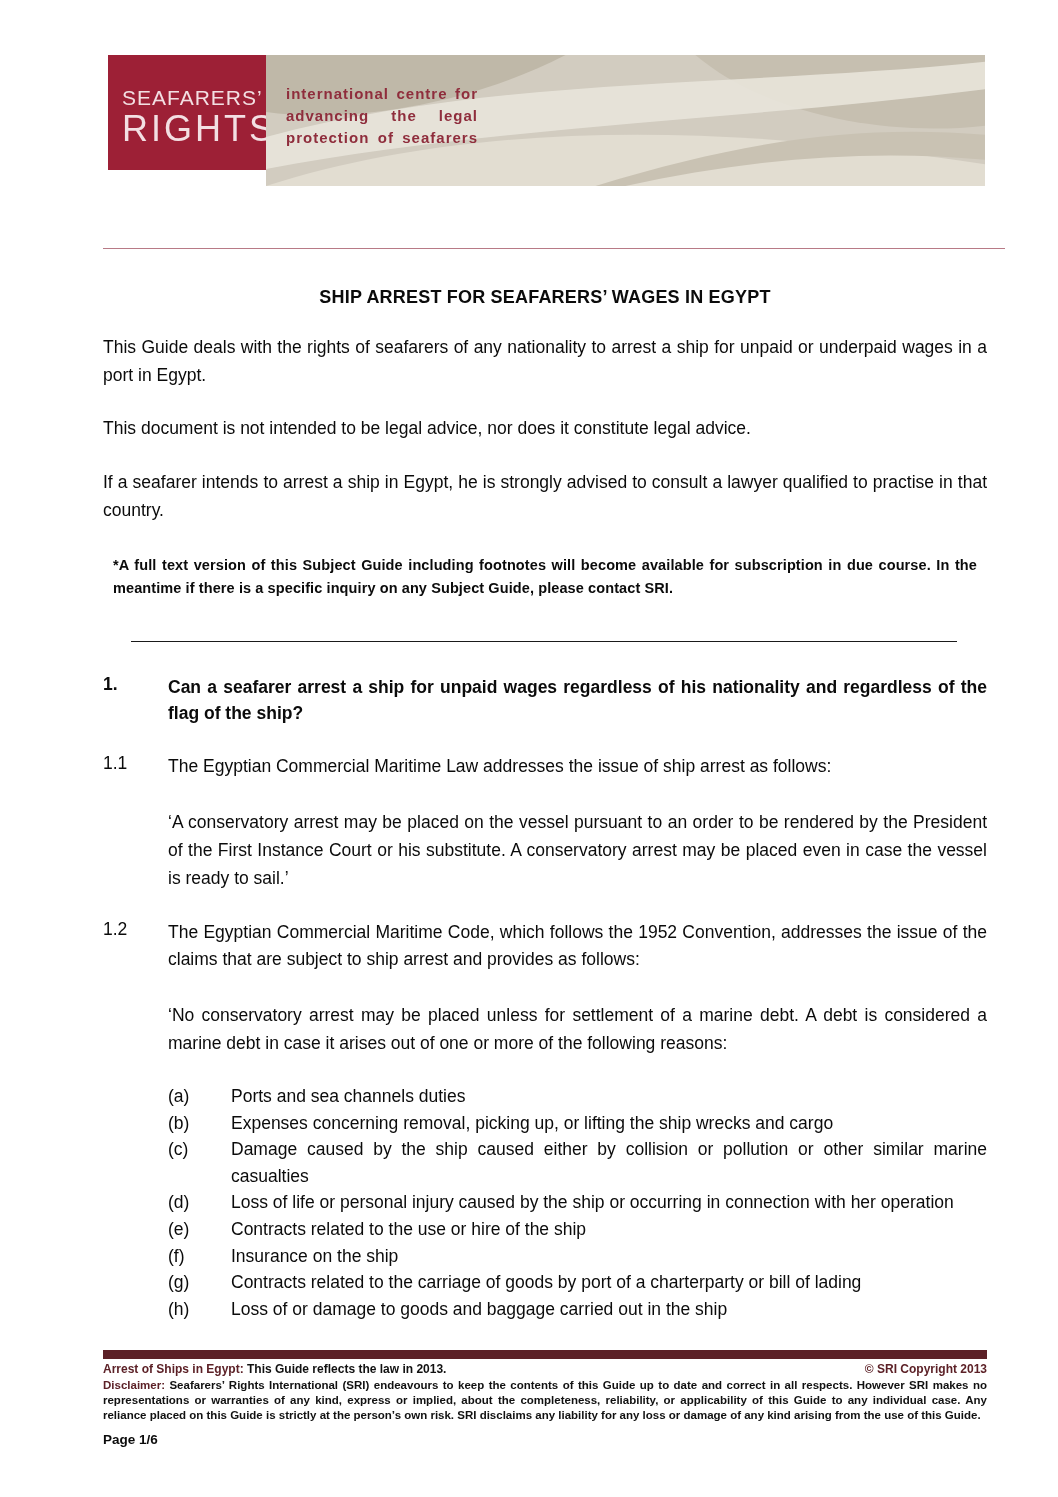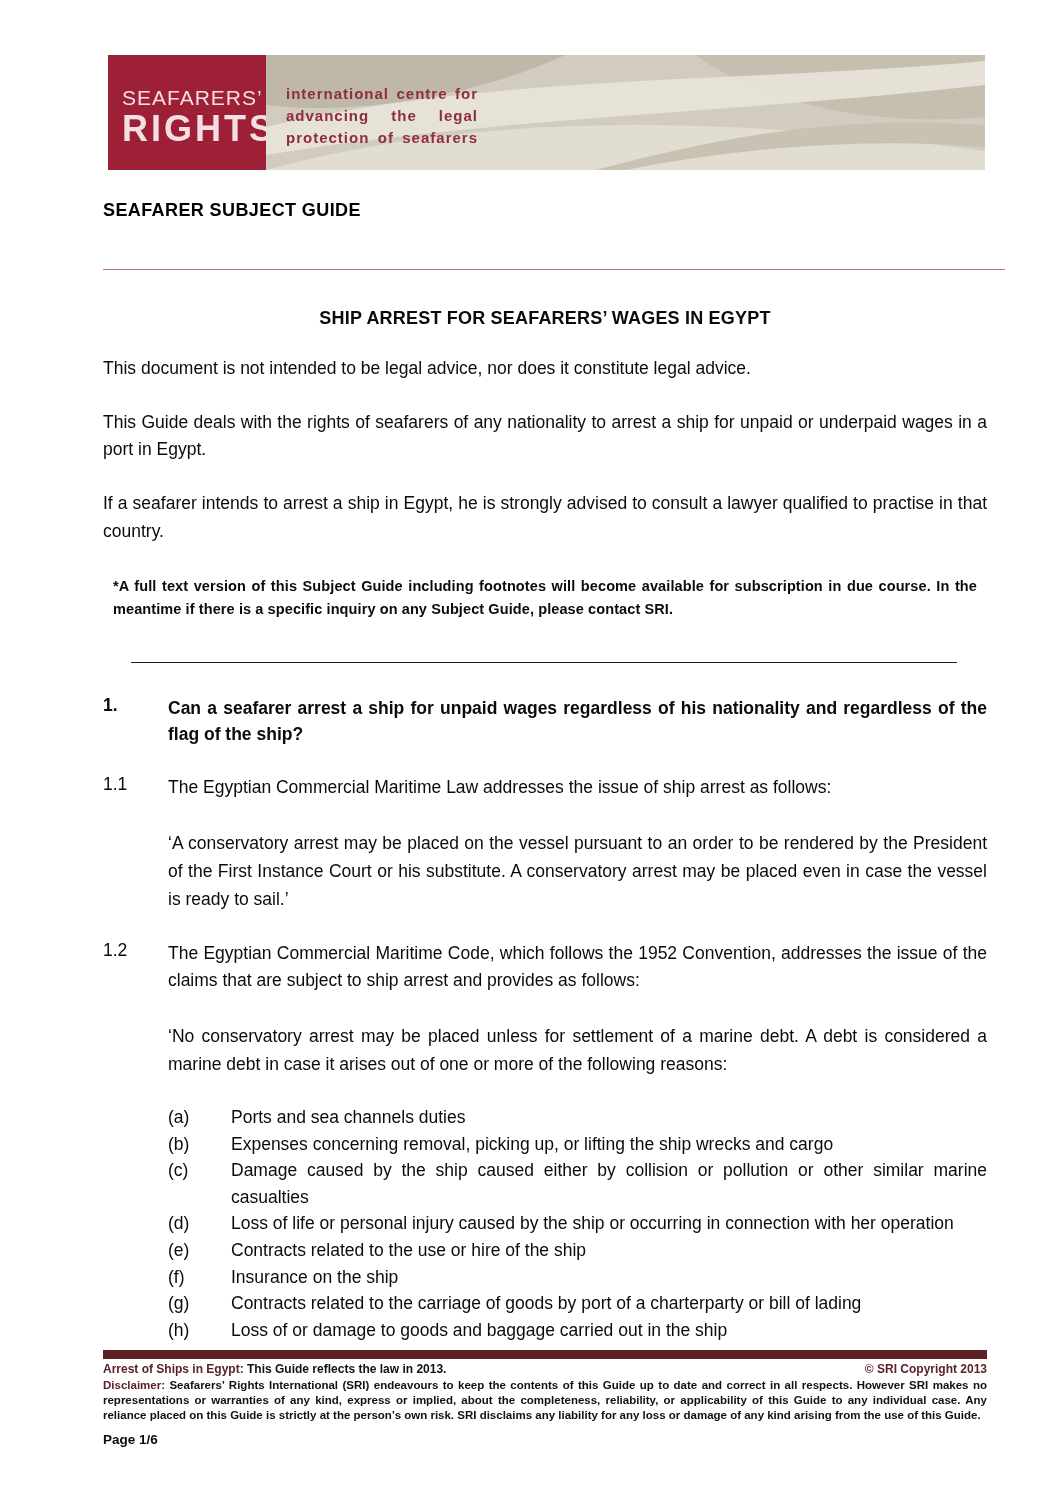--- a/index.html
+++ b/index.html
@@ -4,27 +4,27 @@
 <style>
   * { margin:0; padding:0; box-sizing:border-box; }
   html,body { background:#ffffff; }
   body { font-family:"Liberation Sans", sans-serif; color:#0b0b0b; }
   .page {
     position:relative; width:1058px; height:1497px; background:#ffffff;
     overflow:hidden; margin:0 auto;
   }
 
   
-  .banner { position:absolute; left:108px; top:55px; width:877px; height:115px; display:flex; }
+  .banner { position:absolute; left:108px; top:55px; width:877px; height:131px; display:flex; }
   .logo-box {
     width:158px; height:115px; background:#9d2036; color:#f3dfe3;
     display:flex; flex-direction:column; justify-content:center; padding:10px 0 0 14px;
   }
   .logo-line1 { font-size:21px; letter-spacing:1px; font-weight:400; }
-  .logo-line2 { font-size:36px; letter-spacing:3px; font-weight:700; margin-top:-2px; }
+  .logo-line2 { font-size:36px; letter-spacing:3px; font-weight:400; margin-top:-2px; }
   .banner-art { position:relative; flex:1; background:#d2ccc0; overflow:hidden;padding-left:28px; }
   .banner-art svg { position:absolute; inset:0; width:100%; height:100%; }
   .tagline {
     position:absolute; left:20px; top:28px; width:192px; color:#8f2d3c;
     font-size:15px; font-weight:700; line-height:1.45;
   }
   .tagline div { text-align:justify; text-align-last:justify; letter-spacing:1px; }
 
   
   .doc { position:absolute; left:103px; top:200px; width:884px; }
@@ -86,26 +86,25 @@
       </svg>
       <div class="tagline">
         <div>international centre for</div>
         <div>advancing the legal</div>
         <div>protection of seafarers</div>
       </div>
     </div>
   </div>
 
   <div class="doc">
-    <div class="subject-guide">SEAFARER SUBJECT GUIDE</div>
     <hr class="rule-pink">
     <div class="doc-title">SHIP ARREST FOR SEAFARERS’ WAGES IN EGYPT</div>
 
+    <p class="para">This Guide deals with the rights of seafarers of any nationality to arrest a ship for unpaid or underpaid wages in a port in Egypt.</p>
     <p class="para">This document is not intended to be legal advice, nor does it constitute legal advice.</p>
-    <p class="para">This Guide deals with the rights of seafarers of any nationality to arrest a ship for unpaid or underpaid wages in a port in Egypt.</p>
     <p class="para">If a seafarer intends to arrest a ship in Egypt, he is strongly advised to consult a lawyer qualified to practise in that country.</p>
     <p class="note">*A full text version of this Subject Guide including footnotes will become available for subscription in due course.  In the meantime if there is a specific inquiry on any Subject Guide, please contact SRI.</p>
 
     <hr class="rule-black">
 
     <div class="sec-head">
       <div class="num">1.</div>
       <div class="txt">Can a seafarer arrest a ship for unpaid wages regardless of his nationality and regardless of the flag of the ship?</div>
     </div>
 

